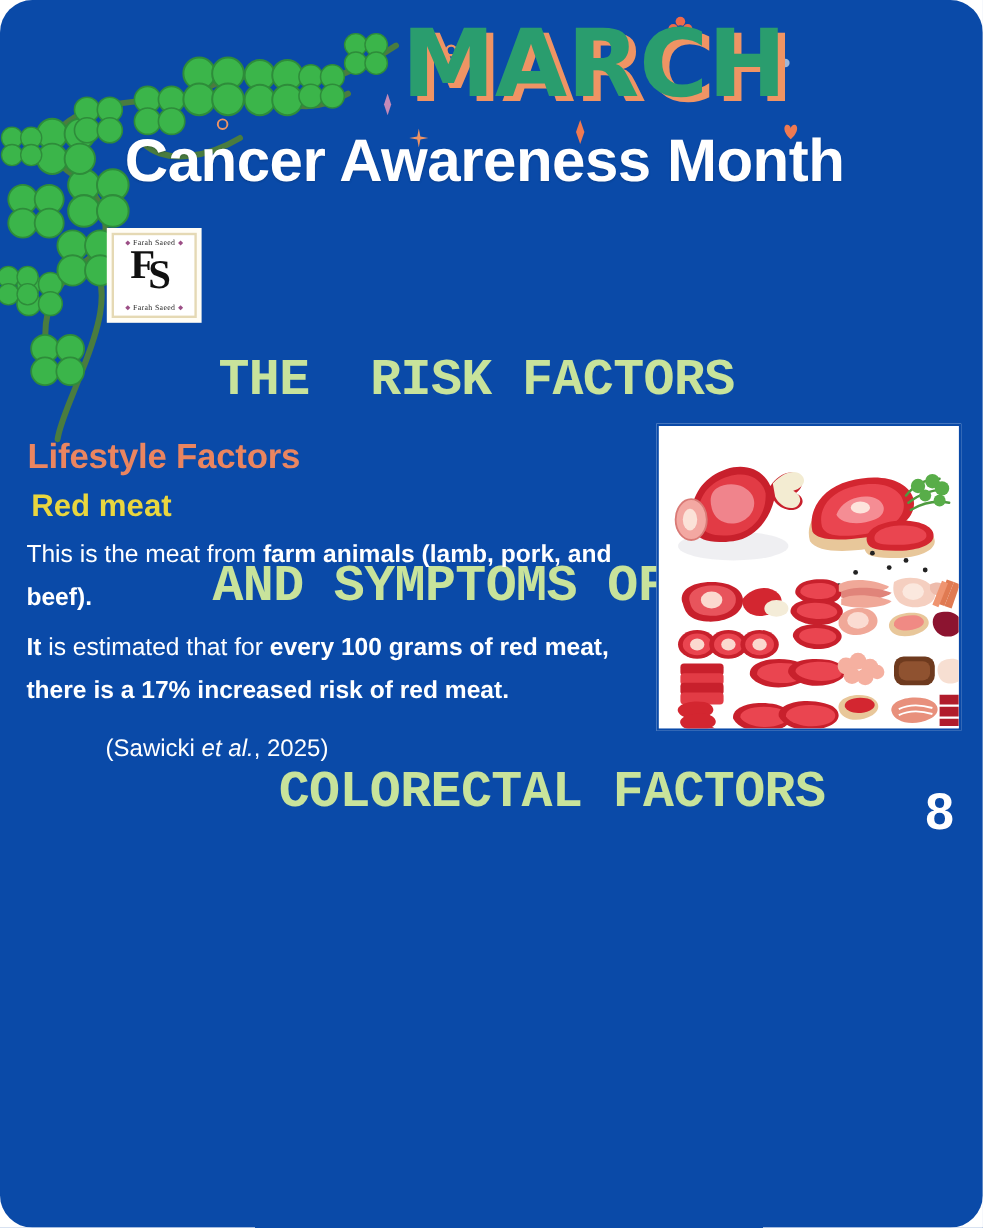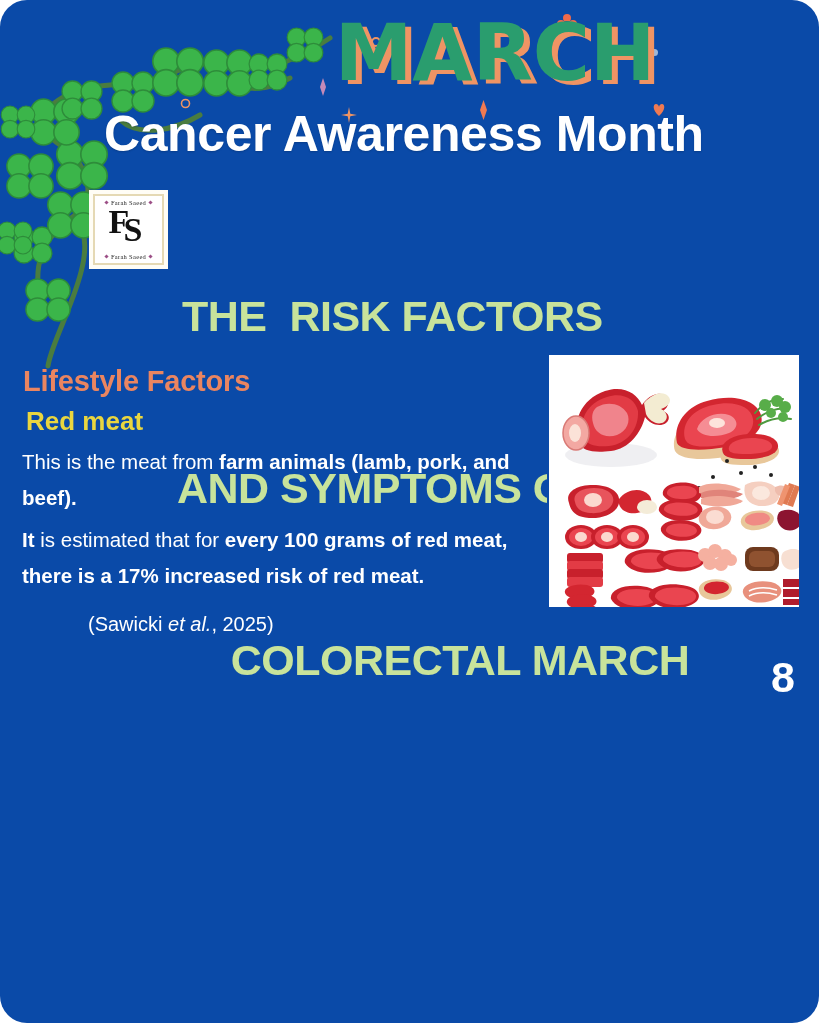--- a/index.html
+++ b/index.html
@@ -130,21 +130,21 @@
     left: 150px;
     top: 174px;
     width: 620px;
     color: #c8e39b;
     font-size: 43px;
     font-weight: bold;
     line-height: 1.33;
     letter-spacing: -0.5px;
     white-space: pre;
   }
-  #green-heading .gline { display: block; }
+  #green-heading .gline { display: block; font-family: Liberation Mono, monospace; }
   #gl-1 { text-indent: 32px; }
   #gl-2 { text-indent: 27px; }
   #gl-3 { text-indent: 0px; text-align: center; }
 
   
   #lifestyle-title {
     position: absolute;
     left: 23px;
     top: 365px;
     color: #ea8560;
@@ -360,21 +360,21 @@
         <span class="logo-dot"></span>
         <span>Farah Saeed</span>
         <span class="logo-dot"></span>
       </div>
     </div>
   </div>
 
   <div id="green-heading">
     <span class="gline" id="gl-1">THE  RISK FACTORS</span>
     <span class="gline" id="gl-2">AND SYMPTOMS OF</span>
-    <span class="gline" id="gl-3">COLORECTAL MARCH</span>
+    <span class="gline" id="gl-3">COLORECTAL FACTORS</span>
   </div>
 
   <div id="lifestyle-title">Lifestyle Factors</div>
 
   <div id="redmeat-title">Red meat</div>
 
   <div id="body-copy">
     <p style="margin:0 0 6px 0;"><span>This is the meat from </span><span class="bold">farm animals (lamb, pork, and beef).</span></p>
     <p style="margin:0;"><span class="bold">It</span><span> is estimated that for </span><span class="bold">every 100 grams of red meat, there is a 17% increased risk of red meat.</span></p>
   </div>

